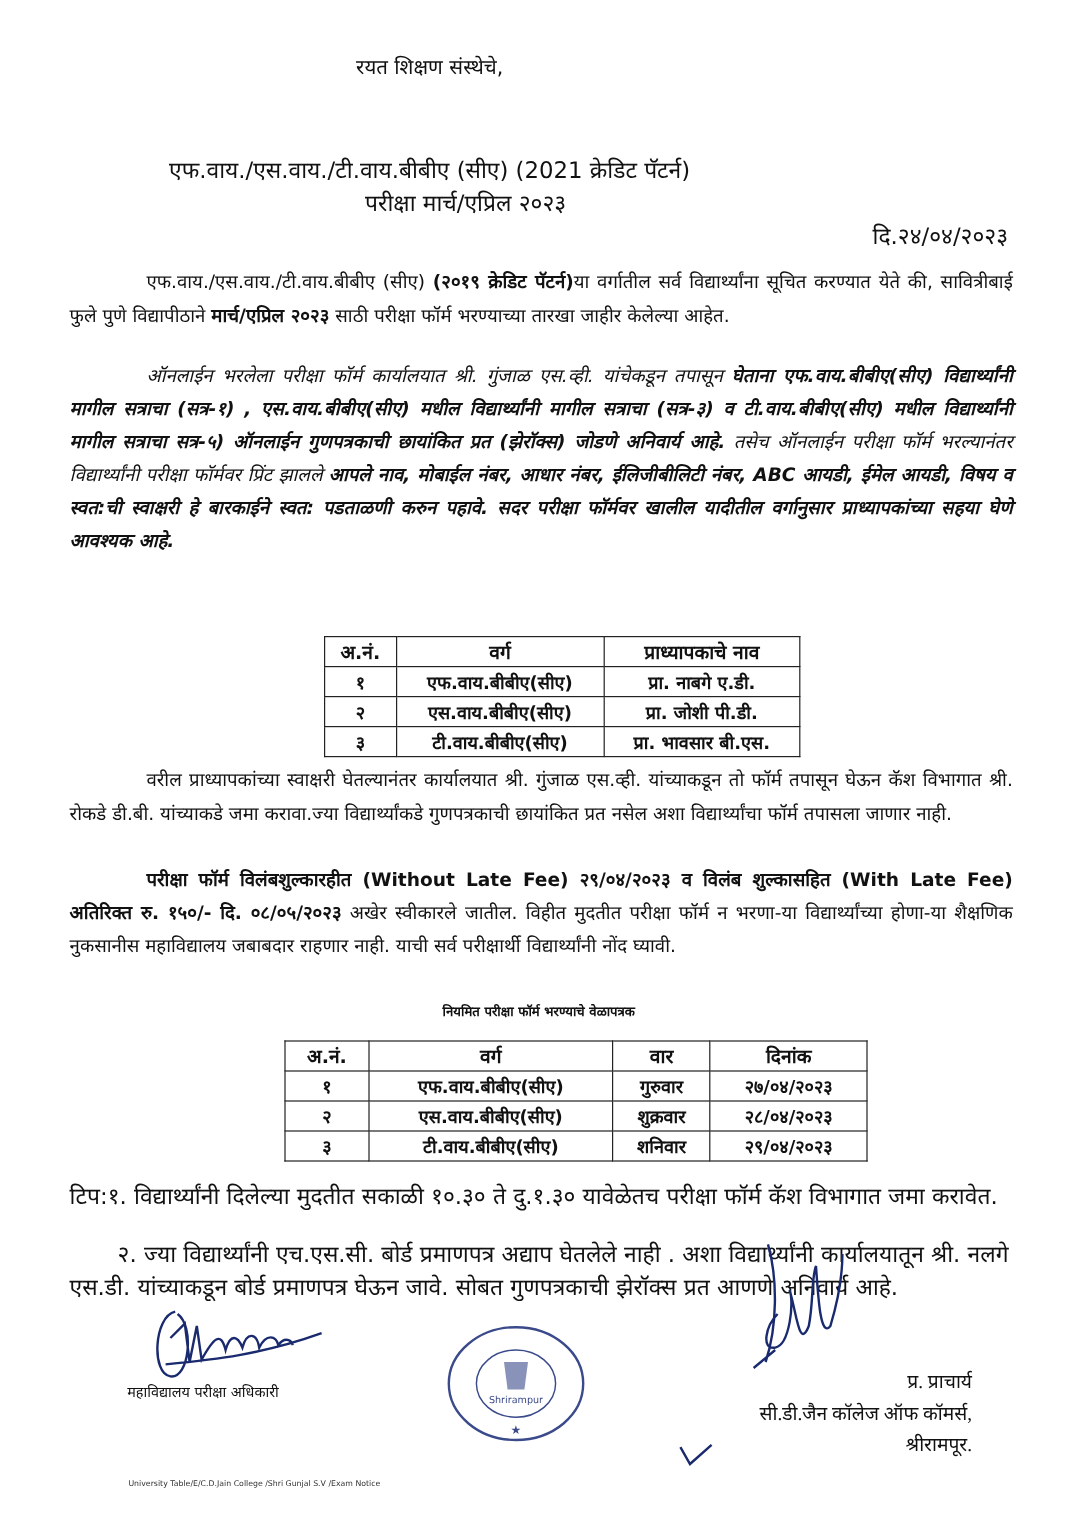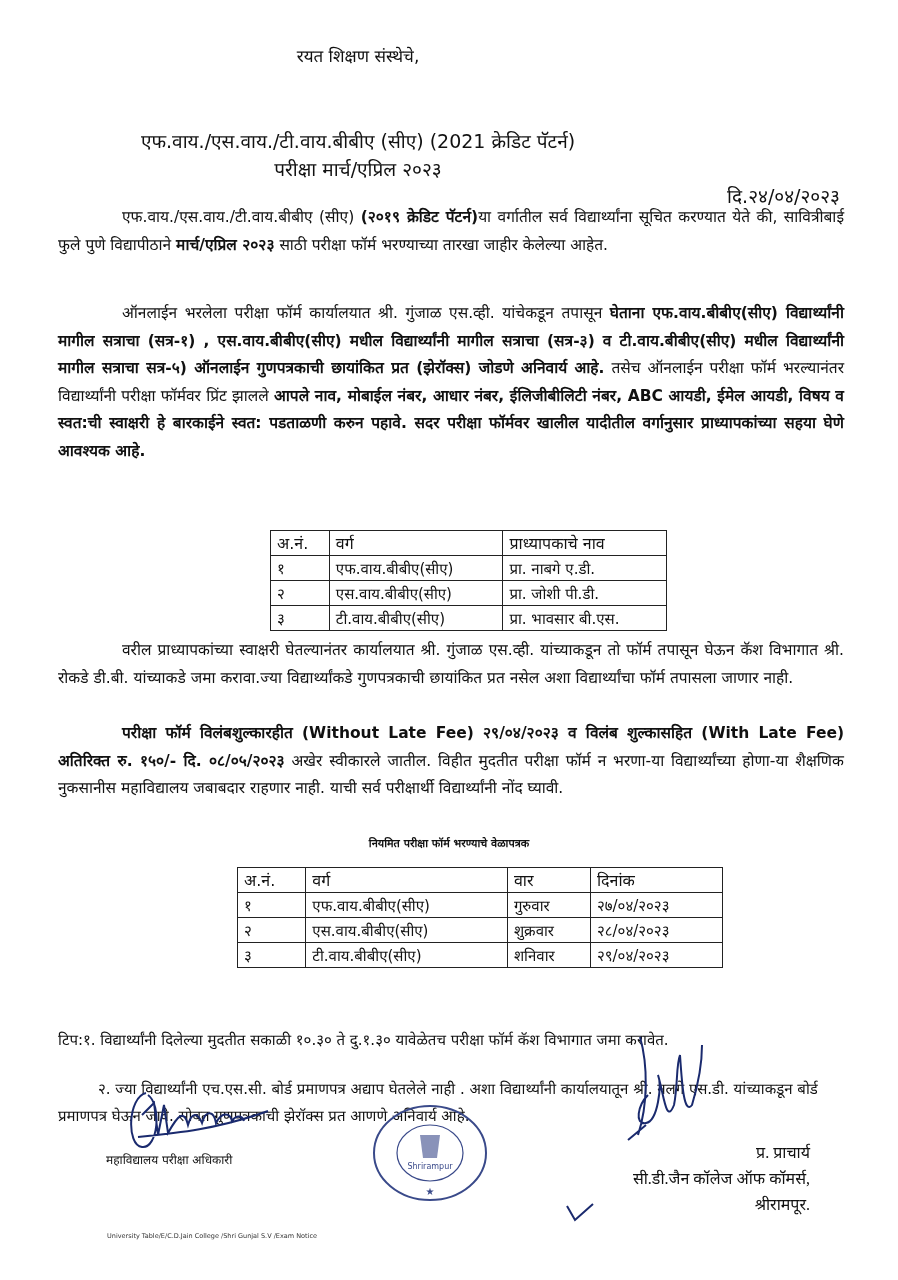--- a/index.html
+++ b/index.html
@@ -6,36 +6,36 @@
   body {
     width: 898px; height: 1280px; position: relative; overflow: hidden;
     font-family: "DejaVu Sans", sans-serif; color: #111;
   }
   .page { position: absolute; left: 0; top: 0; width: 898px; height: 1280px; }
   .hdr { position: absolute; left: 0; width: 716px; text-align: center; font-size: 19px; white-space: nowrap; }
   .h1 { top: 44px; font-size: 17px; }
   .h2 { top: 72px; }
   .h3 { top: 100px; }
   .h4 { top: 128px; }
-  .h5 { top: 156px; }
+  .h5 { top: 156px; padding-left: 30px; }
   .date { position: absolute; right: 58px; top: 183px; font-size: 19px; }
   .para { position: absolute; left: 58px; width: 786px; font-size: 15.5px; line-height: 27.5px; text-align: justify; }
   .para .ind { display: inline-block; width: 64px; }
   .para b { font-weight: bold; }
-  .p1 { top: 204px; }
-  .p2 { top: 300px; }
+  .p1 { top: 222px; }
+  .p2 { top: 300px; font-style: italic; }
   .p3 { top: 637px; }
   .p4 { top: 720px; }
   .sched-title { position: absolute; left: 0; width: 898px; top: 835px; text-align: center; font-size: 11px; font-weight: bold; }
   table { position: absolute; border-collapse: collapse; font-size: 15px; }
-  td, th { border: 1.5px solid #222; text-align: left; padding: 0 6px; height: 24px; font-weight: normal; }
+  td, th { border: 1.5px solid #222; text-align: center; padding: 0 6px; height: 24px; font-weight: bold; }
   th { font-size: 16px; }
   .t1 { left: 270px; top: 530px; width: 397px; }
   .t2 { left: 237px; top: 867px; width: 486px; }
-  .tip { position: absolute; left: 58px; width: 790px; font-size: 15px; line-height: 27px; margin-top: 43px; }
+  .tip { position: absolute; left: 58px; width: 790px; font-size: 19px; line-height: 27px; }
   .tip1 { top: 984px; }
   .tip2 { top: 1033px; }
   .sig-left-label { position: absolute; left: 106px; top: 1151px; font-size: 12px; }
   .sig-right { position: absolute; left: 510px; top: 1140px; width: 300px; text-align: right; font-size: 16px; line-height: 26px; font-family: Liberation Serif, serif; }
   .footer { position: absolute; left: 107px; top: 1232px; font-size: 6.5px; color: #333; }
   .sig { position: absolute; }
   .stamp { position: absolute; left: 365px; top: 1103px; width: 130px; height: 100px; }
 </style>
 </head>
 <body>

